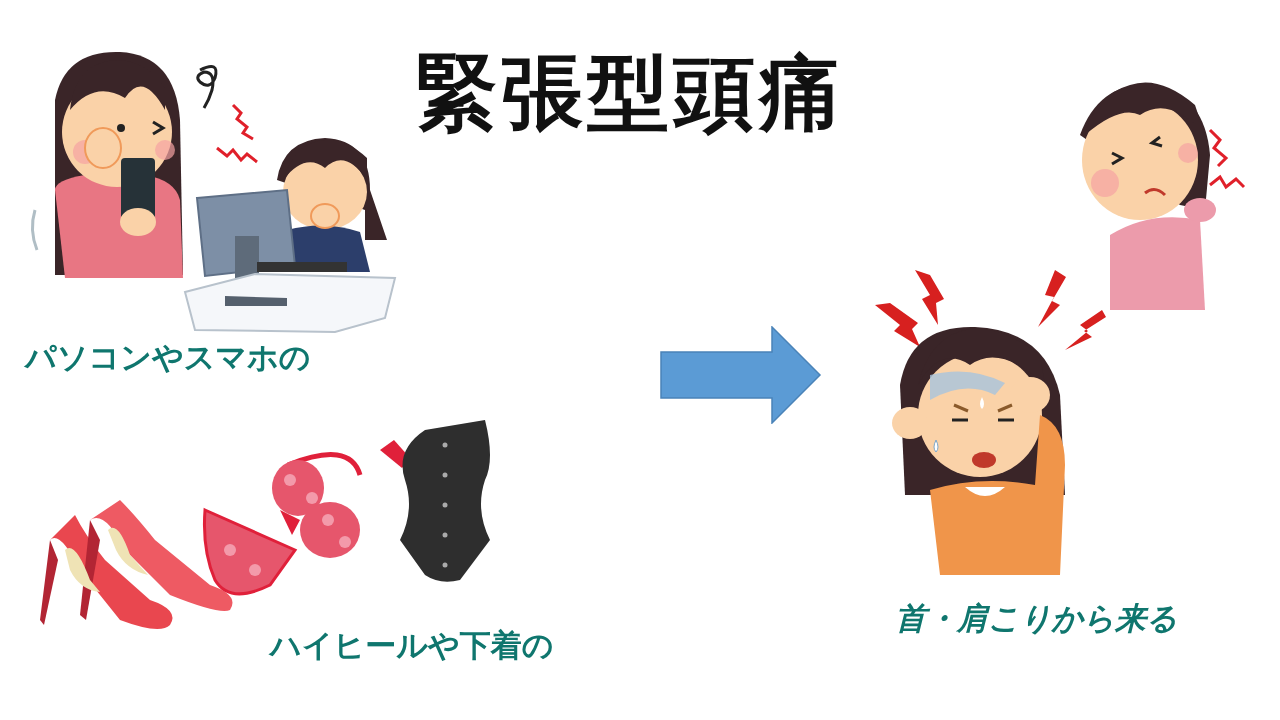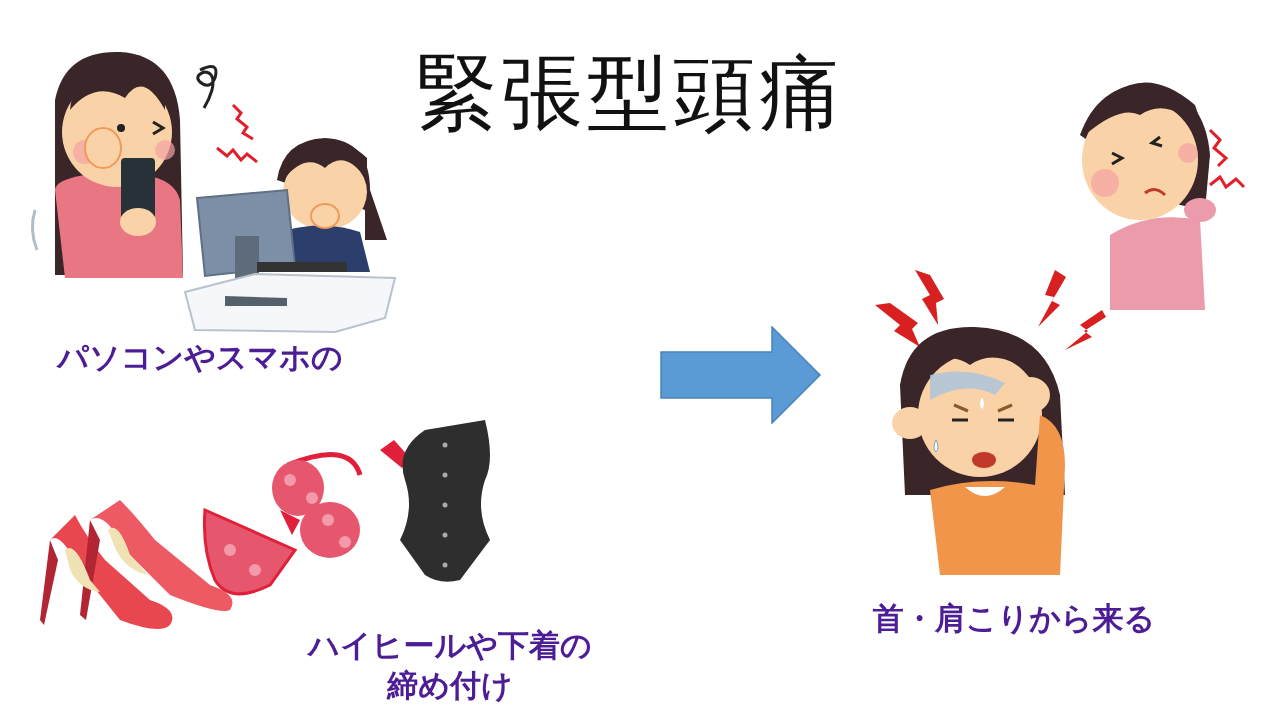--- a/index.html
+++ b/index.html
@@ -1,24 +1,24 @@
 <!DOCTYPE html>
 <html><head>
 <meta charset="utf-8">
 <style>
   html, body { margin:0; padding:0; }
   body { width:1280px; height:720px; background:#ffffff; position:relative; overflow:hidden;
          font-family:"DejaVu Sans","Liberation Sans",sans-serif; color:#111; }
   .abs { position:absolute; }
   .title { left:380px; top:38px; width:500px; height:110px; font-size:82px; line-height:110px;
-           text-align:center; font-weight:normal; letter-spacing:4px; color:#111; }
-  .caption { font-weight:bold; font-size:31px; line-height:40px; text-align:center; color:#4c1d95; white-space:nowrap; }
+           text-align:center; font-weight:bold; letter-spacing:4px; color:#111; }
+  .caption { font-weight:bold; font-size:31px; line-height:40px; text-align:left; color:#0f766e; white-space:nowrap; }
   .cap1 { left:25px; top:337px; width:350px; }
   .cap2 { left:270px; top:625px; width:360px; }
-  .cap3 { left:834px; top:598px; width:360px; }
+  .cap3 { left:895px; top:598px; width:360px;font-style:italic; }
   svg { display:block; }
 </style>
 </head>
 <body>
 
 <div class="abs title">緊張型頭痛</div>
 
 <div class="abs" style="left:25px;top:40px;width:380px;height:300px;">
   <svg width="380" height="300" viewBox="0 0 380 300">
 
@@ -99,21 +99,20 @@
         <circle cx="415" cy="55" r="2.5" fill="#aaa"></circle>
       <circle cx="415" cy="85" r="2.5" fill="#aaa"></circle>
         <circle cx="415" cy="115" r="2.5" fill="#aaa"></circle>
       <circle cx="415" cy="145" r="2.5" fill="#aaa"></circle>
     </g>
   </svg>
 </div>
 
 <div class="abs caption cap2">
   <div>ハイヒールや下着の</div>
-  <div>締め付け</div>
 </div>
 
 <div class="abs" style="left:660px;top:326px;width:162px;height:98px;">
   <svg width="162" height="98" viewBox="0 0 162 98">
     <polygon points="1,26 112,26 112,1 160,49 112,97 112,72 1,72" fill="#5b9bd5" stroke="#4a83b8" stroke-width="1.5"></polygon>
   </svg>
 </div>
 
 <div class="abs" style="left:1040px;top:75px;width:230px;height:235px;">
   <svg width="230" height="235" viewBox="0 0 230 235">

